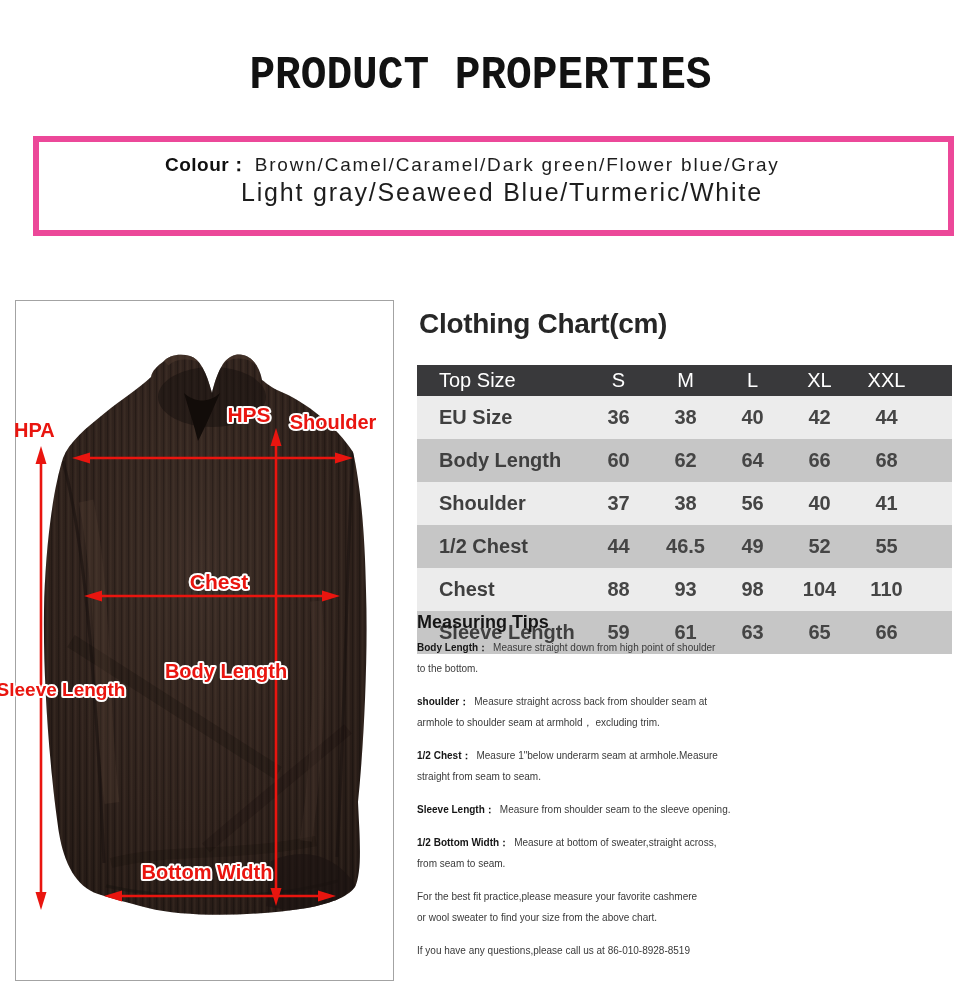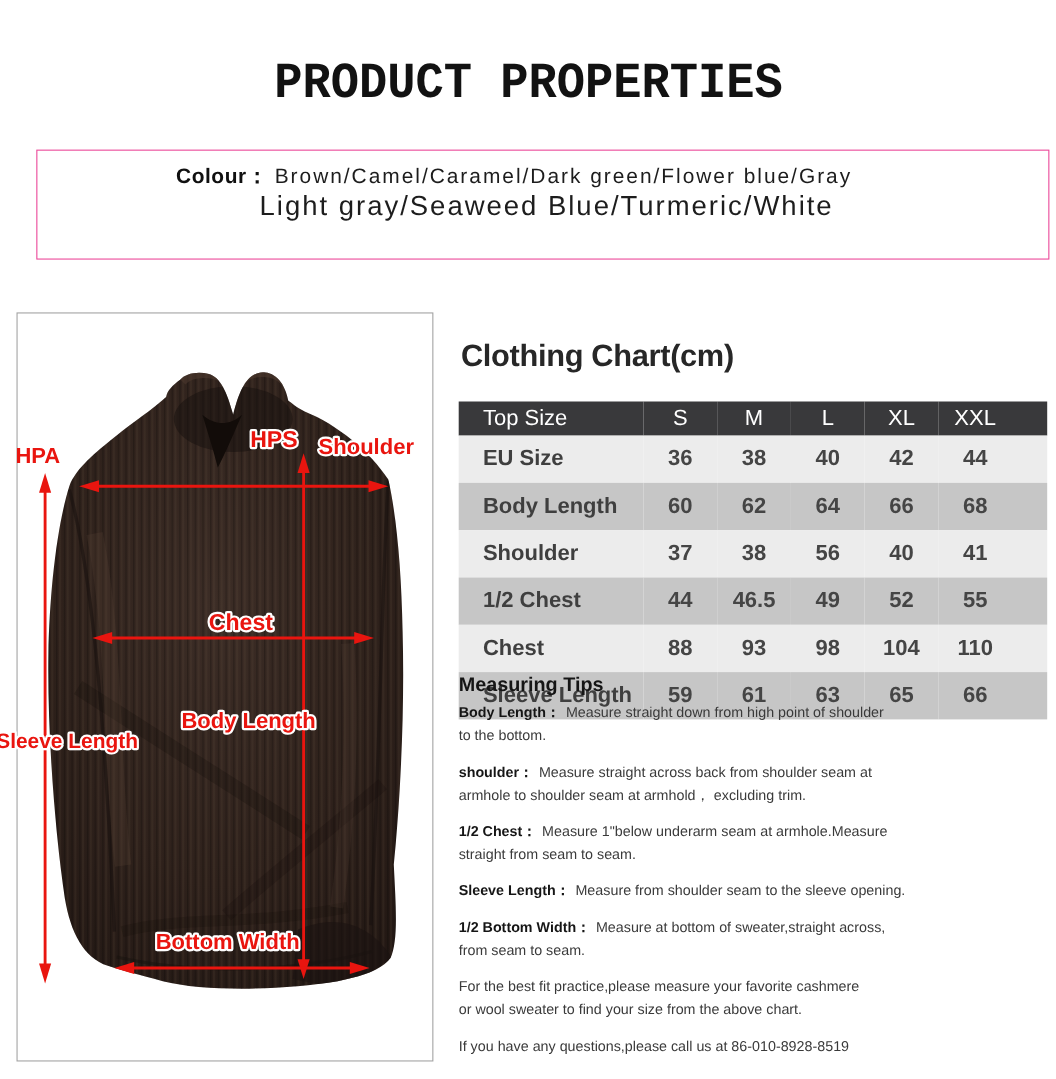--- a/index.html
+++ b/index.html
@@ -19,32 +19,32 @@
   }
   
   .page-title{
     position:absolute;top:48px;left:0;width:960px;text-align:center;
     font-size:46px;font-weight:bold;color:#121212;line-height:56px;letter-spacing:0px;font-family:Liberation Mono, monospace;
   }
   .page-title .squeeze{display:inline-block;transform:scaleX(.93);transform-origin:50% 50%;}
   
   .props-box{
     position:absolute;left:33px;top:136px;width:921px;height:100px;
-    border:1px solid #ec4899;background:#fff;
+    border:6px solid #ec4899;background:#fff;
   }
   .props-box .row1{position:absolute;left:126px;top:10px;font-size:19px;letter-spacing:1.8px;color:#1d1d1d;}
   .props-box .row2{position:absolute;left:202px;top:36px;font-size:25px;letter-spacing:1.8px;color:#1d1d1d;}
   .props-box .row3{position:absolute;left:126px;top:64px;font-size:19px;color:#1d1d1d;width:780px;}
   .plabel{font-weight:bold;color:#101010;letter-spacing:.5px;margin-right:6px;}
   .size-value{letter-spacing:5px;}
   .fabric-group{position:absolute;left:416px;top:0;}
   .fabric-value{letter-spacing:.5px;}
   
   .photo-box{
-    position:absolute;left:15px;top:284px;width:379px;height:681px;
+    position:absolute;left:15px;top:300px;width:379px;height:681px;
     border:1px solid #a3a3a3;background:#fff;
   }
   .photo-box svg{display:block;overflow:visible;}
   .arrow-line{stroke:var(--annotation-red);stroke-width:2.6;}
   .arrow-head{fill:var(--annotation-red);}
   .mlabel{
     fill:var(--annotation-red);font-weight:bold;font-family:"Liberation Sans",sans-serif;
     stroke:#ffffff;stroke-width:4px;paint-order:stroke;stroke-linejoin:round;
   }
   .mlabel.plain{stroke:none;}
@@ -62,21 +62,21 @@
     font-weight:normal;height:31px;text-align:center;
   }
   .size-table th.lbl,.size-table td.lbl{text-align:left;padding-left:22px;}
   .size-table td{height:43px;text-align:center;color:#454545;font-weight:bold;}
   .size-table tbody tr:nth-child(odd){background:var(--table-row-light);}
   .size-table tbody tr:nth-child(even){background:var(--table-row-dark);}
   .size-table tbody td.lbl{color:#3f3f3f;}
   
   .tips{position:absolute;left:417px;top:612px;width:537px;}
   .tips h3{font-size:18px;font-weight:bold;color:#151515;margin-bottom:4px;}
-  .tips p{font-size:13px;line-height:21px;color:#3a3a3a;margin-bottom:12px;}
+  .tips p{font-size:10px;line-height:21px;color:#3a3a3a;margin-bottom:12px;}
   .tip-term{font-weight:bold;color:#151515;margin-right:5px;}
   .tip-desc{white-space:pre-line;}
   .tips p.free{white-space:pre-line;}
 </style>
 </head>
 <body>
 
 <h1 class="page-title"><span class="squeeze">PRODUCT PROPERTIES</span></h1>
 
 <div class="props-box">

